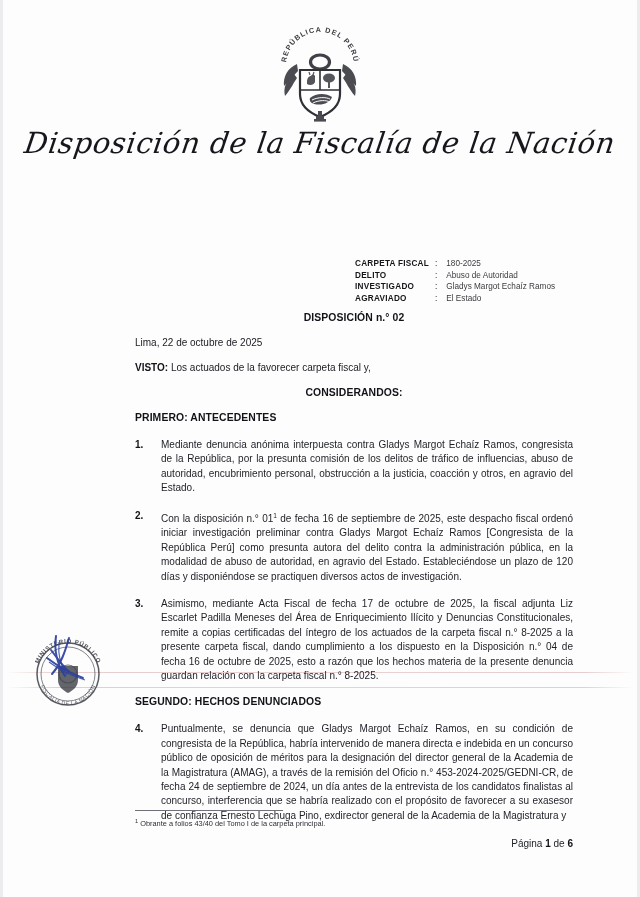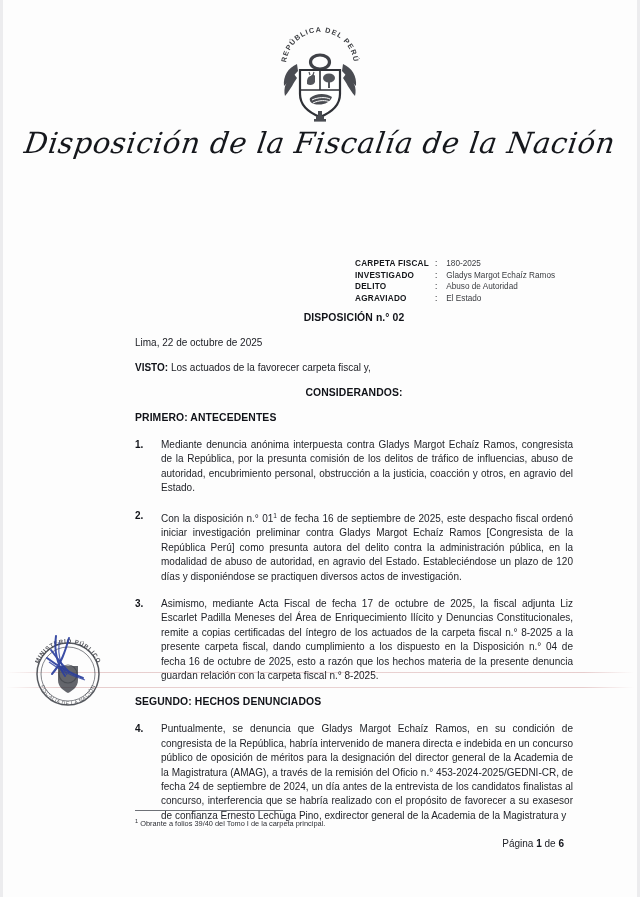--- a/index.html
+++ b/index.html
@@ -155,21 +155,21 @@
     left: 132px;
     top: 816px;
     width: 420px;
     font-size: 7.4px;
     line-height: 10px;
     color: #2c2e34;
   }
   .footnote sup { font-size: 5.6px; vertical-align: super; }
   .page-num {
     position: absolute;
-    right: 73px;
+    right: 64px;
     top: 838px;
     font-size: 10px;
     color: #1d1f25;
   }
   .page-num b { color: #111319; }
 </style>
 </head>
 <body>
 
 <div class="page">
@@ -227,28 +227,28 @@
 
   <div class="meta">
     <table>
       <tbody>
           <tr>
         <td class="k">CARPETA FISCAL</td>
         <td class="c">:</td>
         <td class="v">180-2025</td>
       </tr>
       <tr>
+        <td class="k">DELITO</td>
+        <td class="c">:</td>
+        <td class="v">Abuso de Autoridad</td>
+      </tr>
+      <tr>
         <td class="k">INVESTIGADO</td>
         <td class="c">:</td>
         <td class="v">Gladys Margot Echaíz Ramos</td>
-      </tr>
-      <tr>
-        <td class="k">DELITO</td>
-        <td class="c">:</td>
-        <td class="v">Abuso de Autoridad</td>
       </tr>
       <tr>
         <td class="k">AGRAVIADO</td>
         <td class="c">:</td>
         <td class="v">El Estado</td>
       </tr>
     </tbody>
       </table>
   </div>
 
@@ -322,20 +322,20 @@
       </g>
       <g stroke="#2b3f9e" fill="none" stroke-width="1.2" opacity="0.8">
         <path d="M24,34 C32,40 44,47 60,52"></path>
         <path d="M34,14 C33,26 35,38 42,47"></path>
       </g>
     </svg>
   </div>
 
   <div class="footnote-rule"></div>
   <div class="footnote">
-    <sup>1</sup><span> Obrante a folios 39/40 del Tomo I de la carpeta principal.</span>
+    <sup>1</sup><span> Obrante a folios 43/40 del Tomo I de la carpeta principal.</span>
   </div>
 
   <div class="page-num">
     <span>Página </span><b>1</b><span> de </span><b>6</b>
   </div>
 
 </div>
 
 </body></html>

